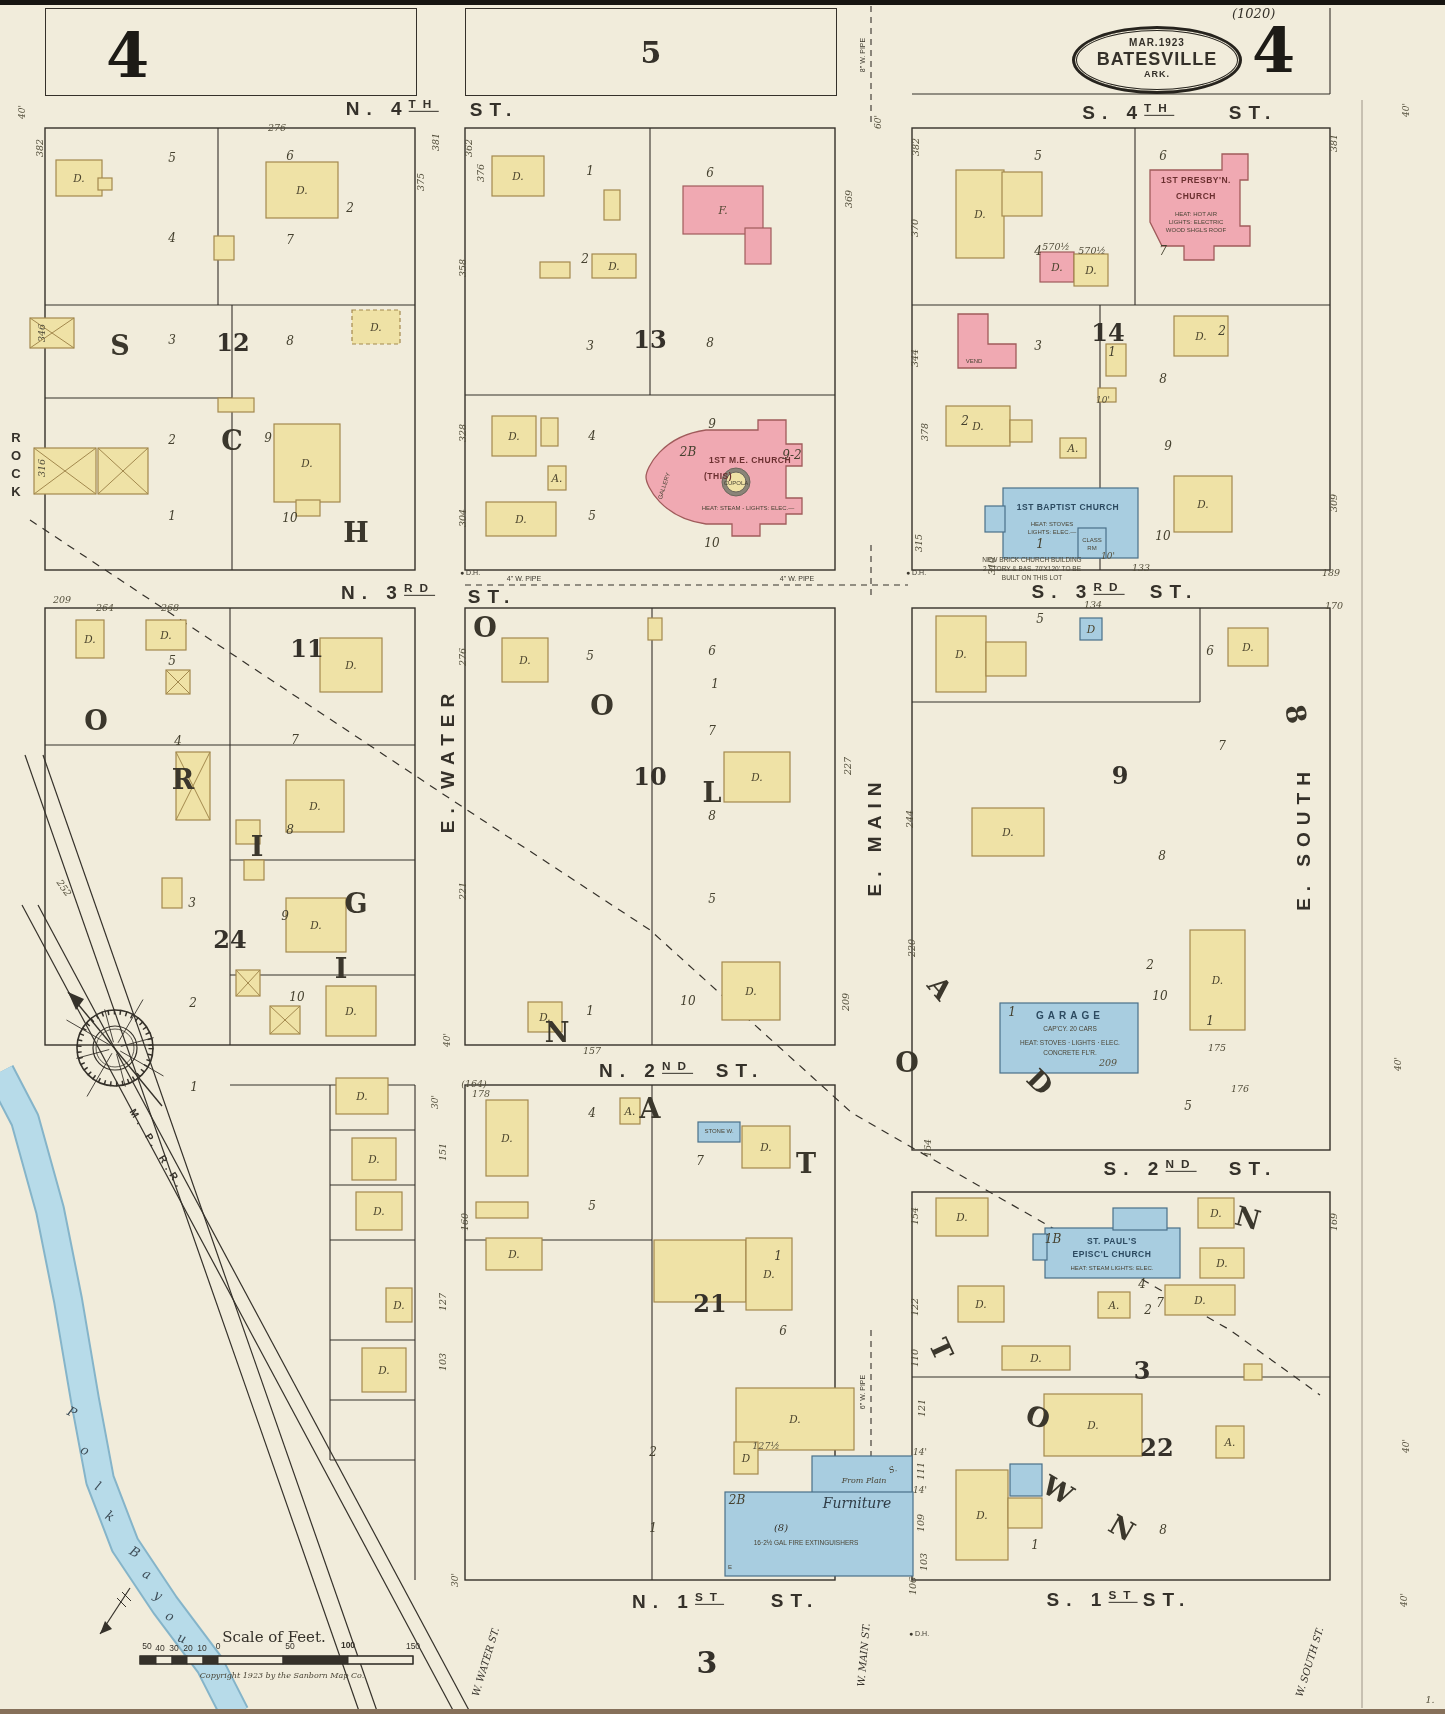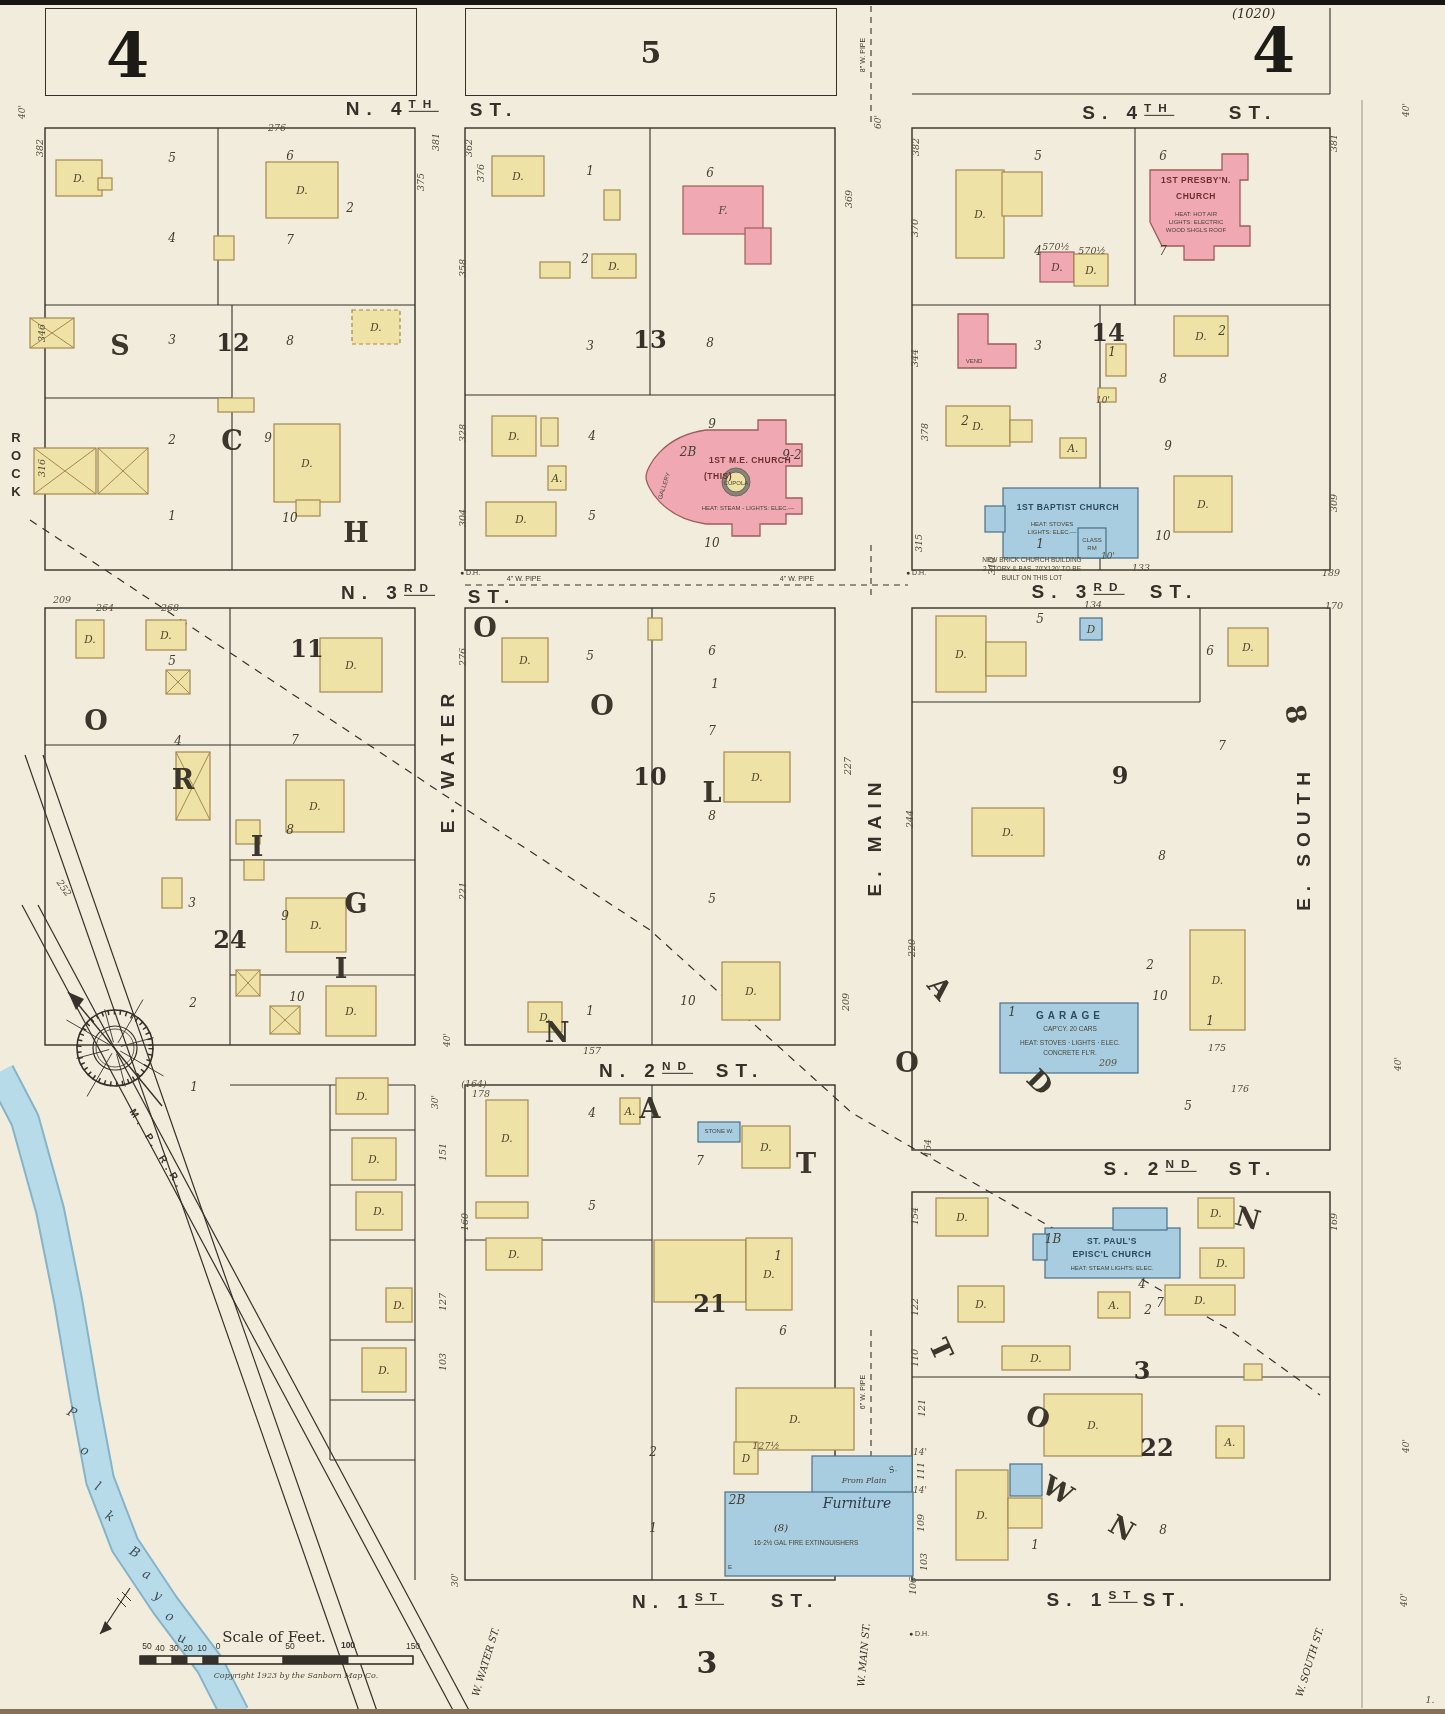--- a/index.html
+++ b/index.html
@@ -407,21 +407,21 @@
       <div class="lbl sc" style="left: 274px; top: 1637px; transform: translate(-50%, -50%);">Scale of Feet.</div>
       <div class="lbl sn" style="left: 147px; top: 1646px; transform: translate(-50%, -50%);">50</div>
       <div class="lbl sn" style="left: 160px; top: 1648px; transform: translate(-50%, -50%);">40</div>
       <div class="lbl sn" style="left: 174px; top: 1648px; transform: translate(-50%, -50%);">30</div>
       <div class="lbl sn" style="left: 188px; top: 1648px; transform: translate(-50%, -50%);">20</div>
       <div class="lbl sn" style="left: 202px; top: 1648px; transform: translate(-50%, -50%);">10</div>
       <div class="lbl sn" style="left: 218px; top: 1646px; transform: translate(-50%, -50%);">0</div>
       <div class="lbl sn" style="left: 290px; top: 1646px; transform: translate(-50%, -50%);">50</div>
       <div class="lbl sn" style="left: 348px; top: 1645px; transform: translate(-50%, -50%); font-weight: bold;">100</div>
       <div class="lbl sn" style="left: 413px; top: 1646px; transform: translate(-50%, -50%);">150</div>
-      <div class="lbl t6i" style="left: 296px; top: 1676px; transform: translate(-50%, -50%);">Copyright 1923 by the Sanborn Map Co.</div>
+      <div class="lbl t6i" style="left: 282px; top: 1676px; transform: translate(-50%, -50%);">Copyright 1923 by the Sanborn Map Co.</div>
       <div class="lbl hn" style="left: 1430px; top: 1700px; transform: translate(-50%, -50%);">1.</div>
       <div class="lbl num" style="left: 172px; top: 158px; transform: translate(-50%, -50%);">5</div>
       <div class="lbl num" style="left: 290px; top: 156px; transform: translate(-50%, -50%);">6</div>
       <div class="lbl num" style="left: 172px; top: 238px; transform: translate(-50%, -50%);">4</div>
       <div class="lbl num" style="left: 290px; top: 240px; transform: translate(-50%, -50%);">7</div>
       <div class="lbl num" style="left: 172px; top: 340px; transform: translate(-50%, -50%);">3</div>
       <div class="lbl num" style="left: 290px; top: 341px; transform: translate(-50%, -50%);">8</div>
       <div class="lbl num" style="left: 172px; top: 440px; transform: translate(-50%, -50%);">2</div>
       <div class="lbl num" style="left: 268px; top: 438px; transform: translate(-50%, -50%);">9</div>
       <div class="lbl num" style="left: 172px; top: 516px; transform: translate(-50%, -50%);">1</div>
@@ -560,16 +560,21 @@
       <div class="lbl mk" style="left: 920px; top: 1452px; transform: translate(-50%, -50%);">14'</div>
       <div class="lbl mk" style="left: 920px; top: 1490px; transform: translate(-50%, -50%);">14'</div>
     </div>
 
   <div class="hdr-box" style="left:45px;width:370px;">
     <span class="pgnum" id="pg-l">4</span>
   </div>
   <div class="hdr-box" style="left:465px;width:370px;">
     <span class="lbl pg5" style="left:50%;top:50%;font:bold 30px 'DejaVu Serif',serif;position:absolute;">5</span>
   </div>
+  <div id="oval">
+    <div class="d1">MAR.1923</div>
+    <div class="d2">BATESVILLE</div>
+    <div class="d3">ARK.</div>
+  </div>
   <span id="plate">(1020)</span>
   <span class="pgnum" id="pg-r" style="position:absolute;">4</span>
   <span class="lbl" style="left:707px;top:1662px;font:bold 30px 'DejaVu Serif',serif;z-index:3;position:absolute;">3</span>
 </div>
 
 </body></html>

